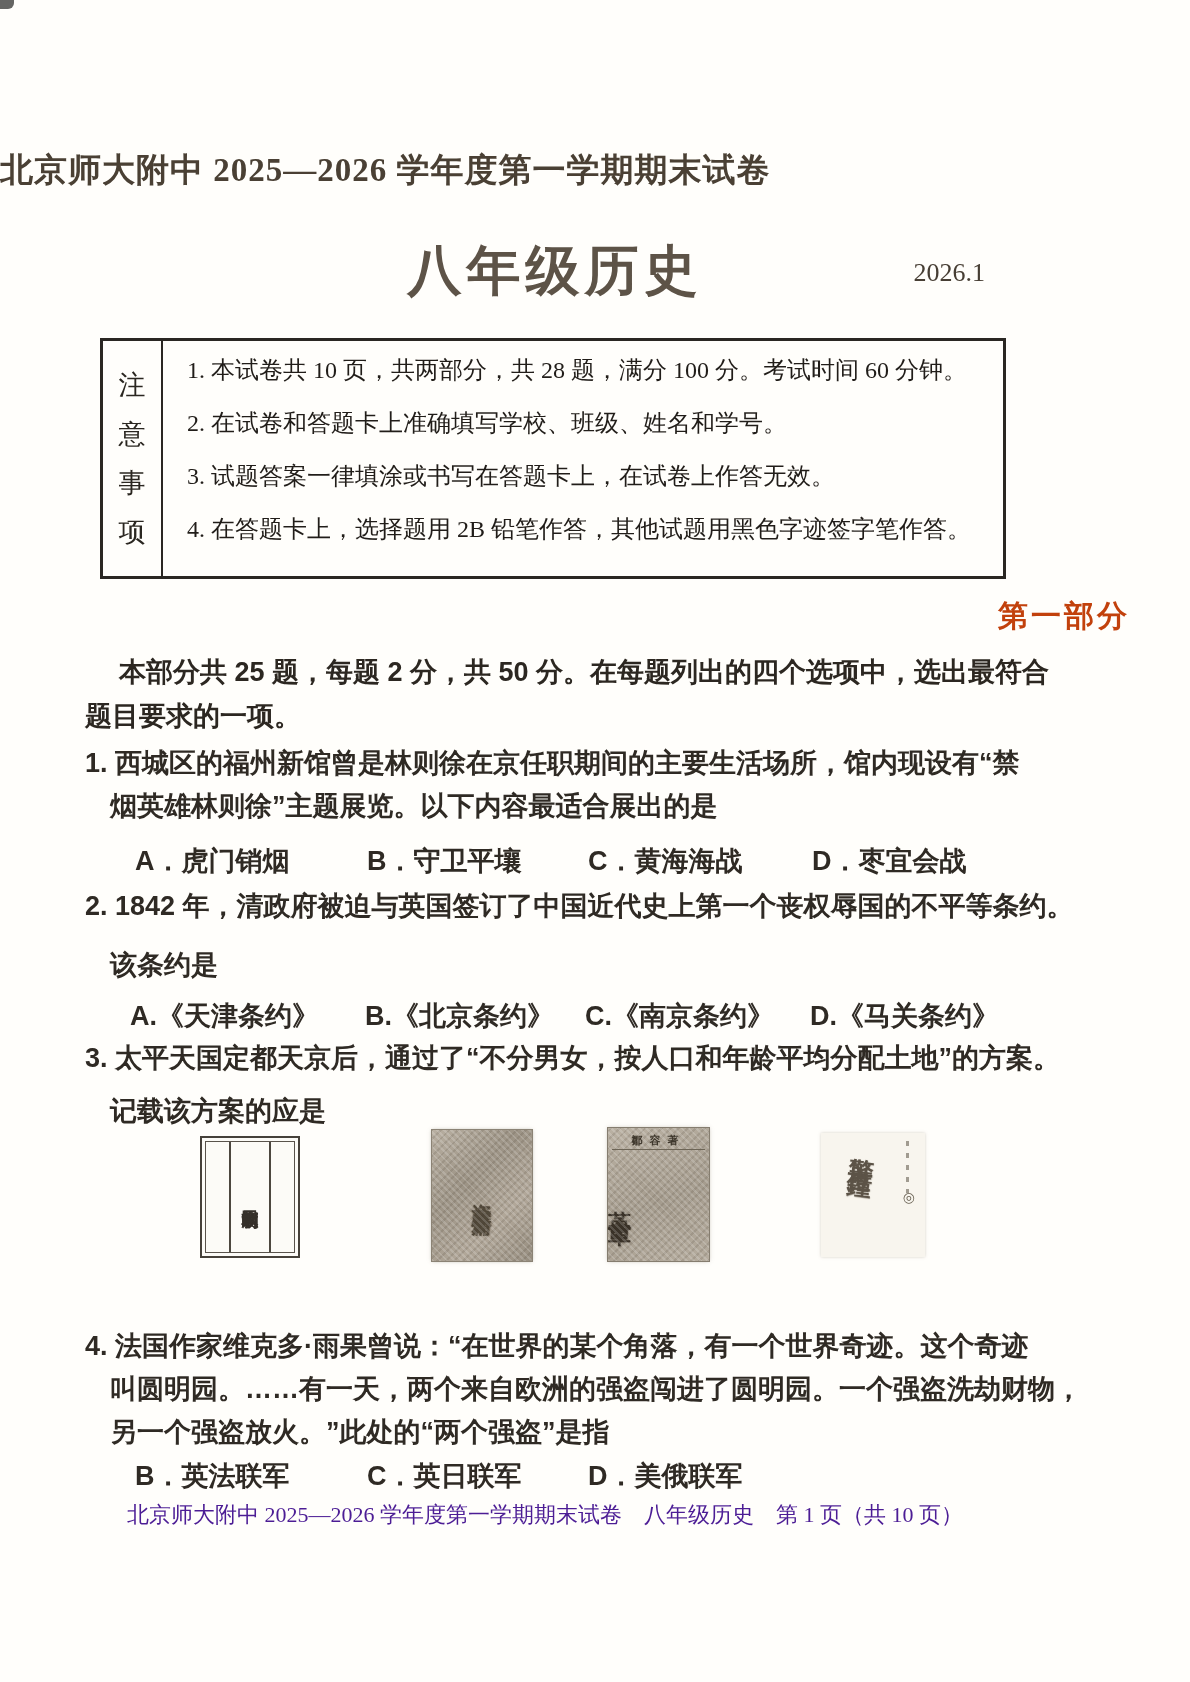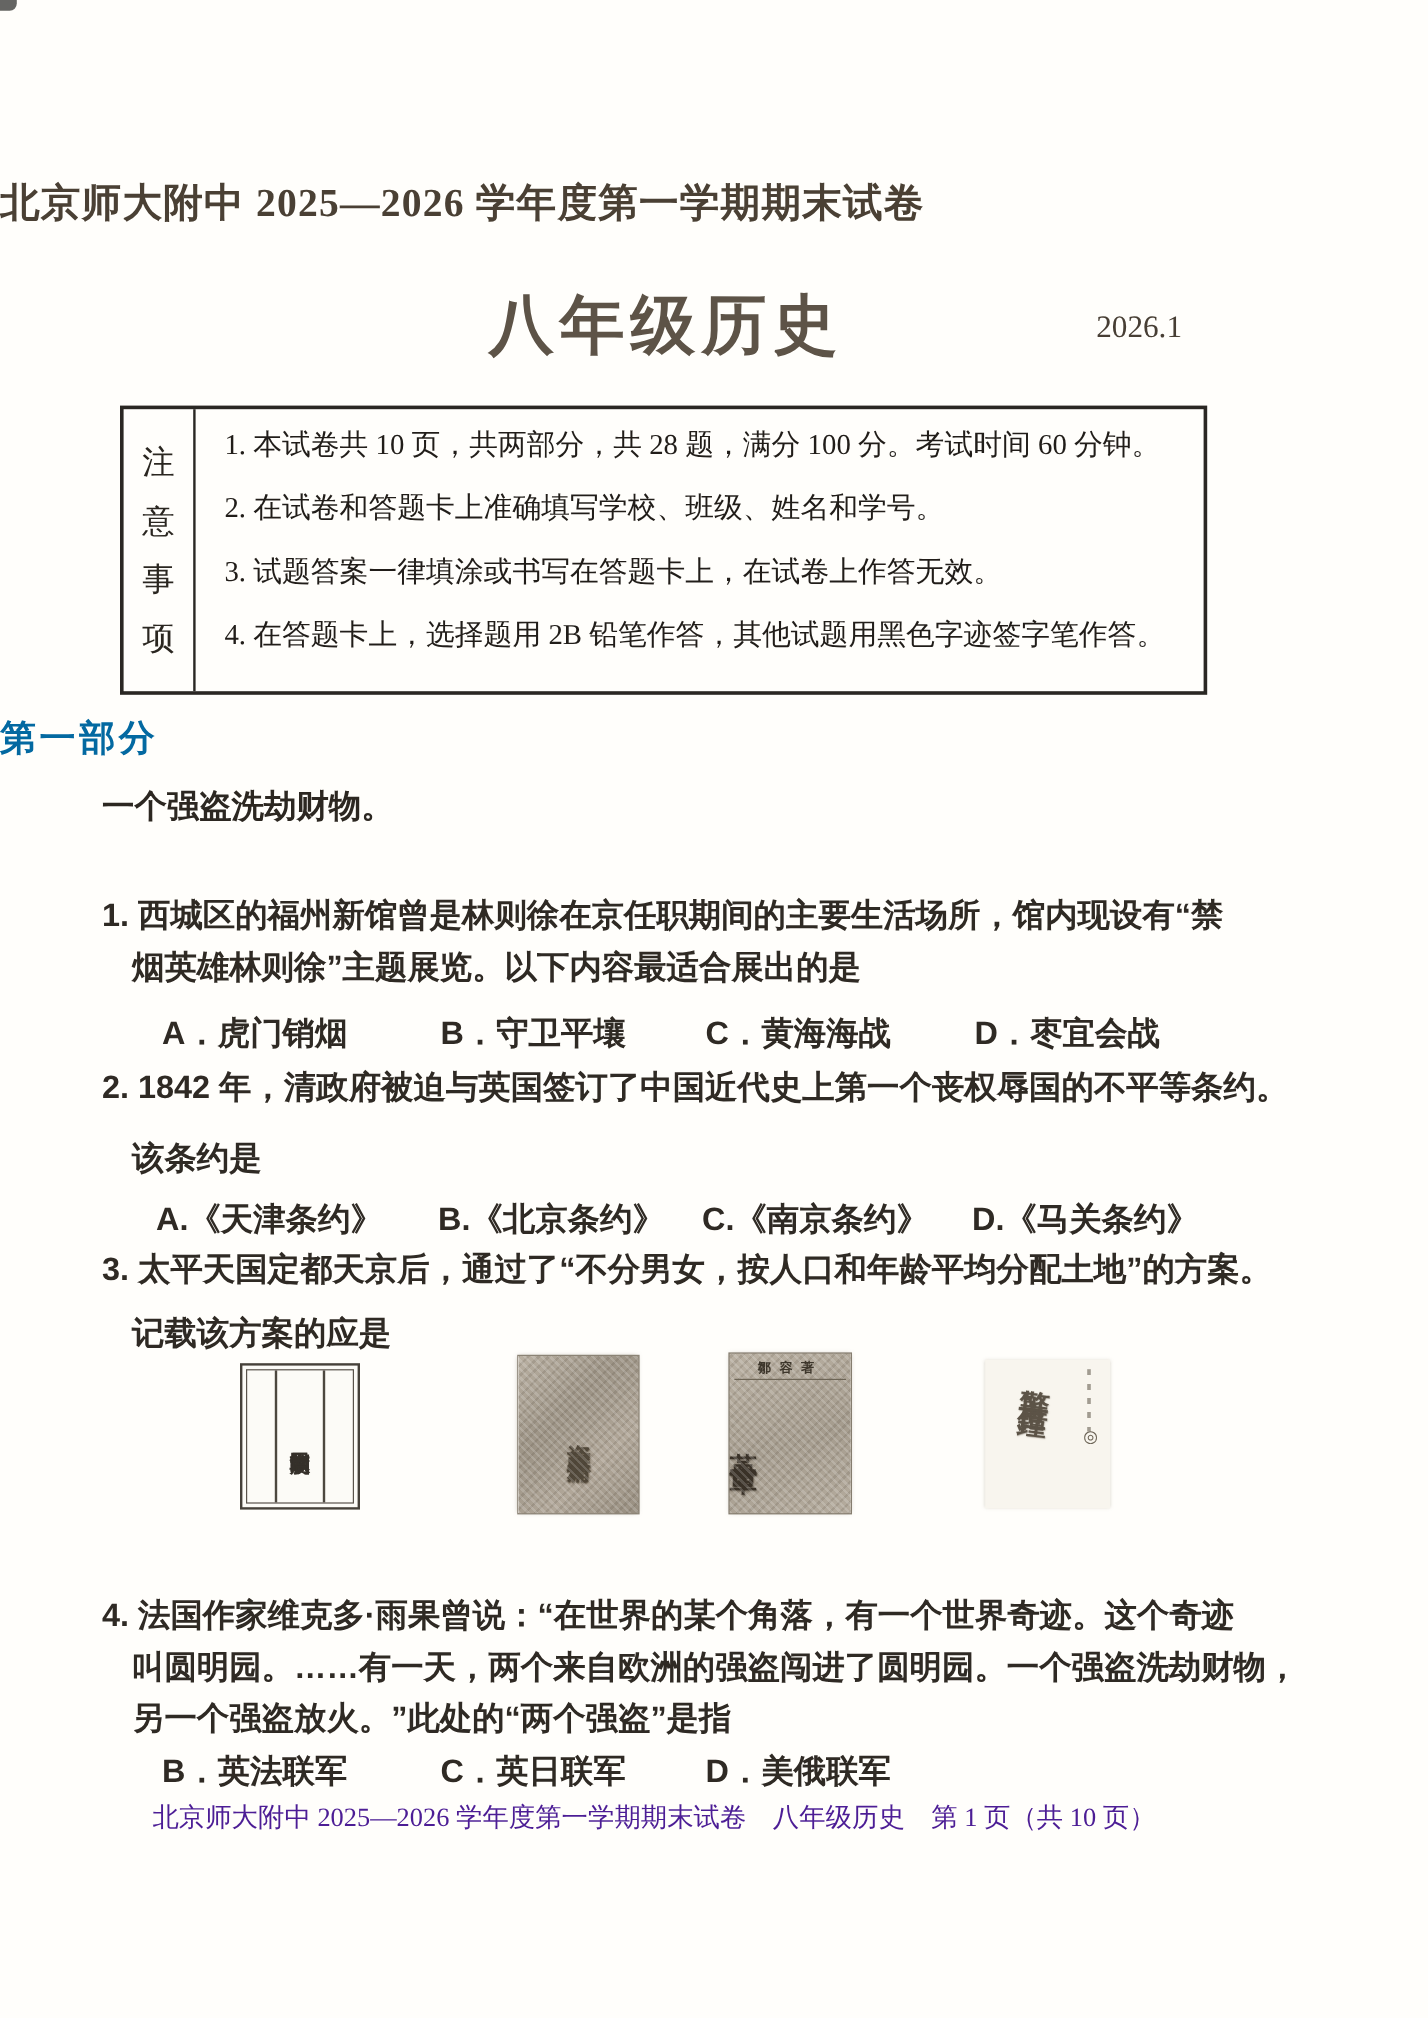--- a/index.html
+++ b/index.html
@@ -35,22 +35,22 @@
     font:400 27px/27px "Liberation Serif",serif;color:#2a2620;
   }
   .notice-items{flex:1;padding:13px 22px 6px 24px;overflow:hidden;}
   .notice-item{
     height:53px;line-height:53px;white-space:nowrap;
     font:400 24px "Liberation Serif",serif;color:#211d19;
   }
 
   
   .part-heading{
-    position:absolute;top:599px;left:0;right:60px;text-align:left;
-    font:700 30px/34px "Liberation Sans",sans-serif;color:#0369a1;letter-spacing:3px;
+    position:absolute;top:599px;left:0;right:60px;text-align:right;
+    font:700 30px/34px "Liberation Sans",sans-serif;color:#c2410c;letter-spacing:3px;
   }
   .intro{position:absolute;top:654px;left:85px;}
   .intro-line{
     height:44px;line-height:44px;white-space:nowrap;
     font:600 27px "Liberation Sans",sans-serif;color:#2c2721;
   }
   .intro-line.first{padding-left:34px;}
 
   
   .question{position:absolute;left:85px;}
@@ -149,21 +149,22 @@
       <div class="notice-item">1. 本试卷共 10 页，共两部分，共 28 题，满分 100 分。考试时间 60 分钟。</div>
       <div class="notice-item">2. 在试卷和答题卡上准确填写学校、班级、姓名和学号。</div>
       <div class="notice-item">3. 试题答案一律填涂或书写在答题卡上，在试卷上作答无效。</div>
       <div class="notice-item">4. 在答题卡上，选择题用 2B 铅笔作答，其他试题用黑色字迹签字笔作答。</div>
     </div>
   </div>
 
   <div class="part-heading">第一部分</div>
 
   <div class="intro">
-    <div class="intro-line">一个强盗洗劫财物。</div>
+    <div class="intro-line first">本部分共 25 题，每题 2 分，共 50 分。在每题列出的四个选项中，选出最符合</div>
+    <div class="intro-line">题目要求的一项。</div>
   </div>
 
   <div class="question" id="q1">
     <div class="q-line">1. 西城区的福州新馆曾是林则徐在京任职期间的主要生活场所，馆内现设有“禁</div>
     <div class="q-line cont">烟英雄林则徐”主题展览。以下内容最适合展出的是</div>
     <div class="opts opts-a">
       <span class="opt">A．虎门销烟</span>
       <span class="opt">B．守卫平壤</span>
       <span class="opt">C．黄海海战</span>
       <span class="opt">D．枣宜会战</span>

